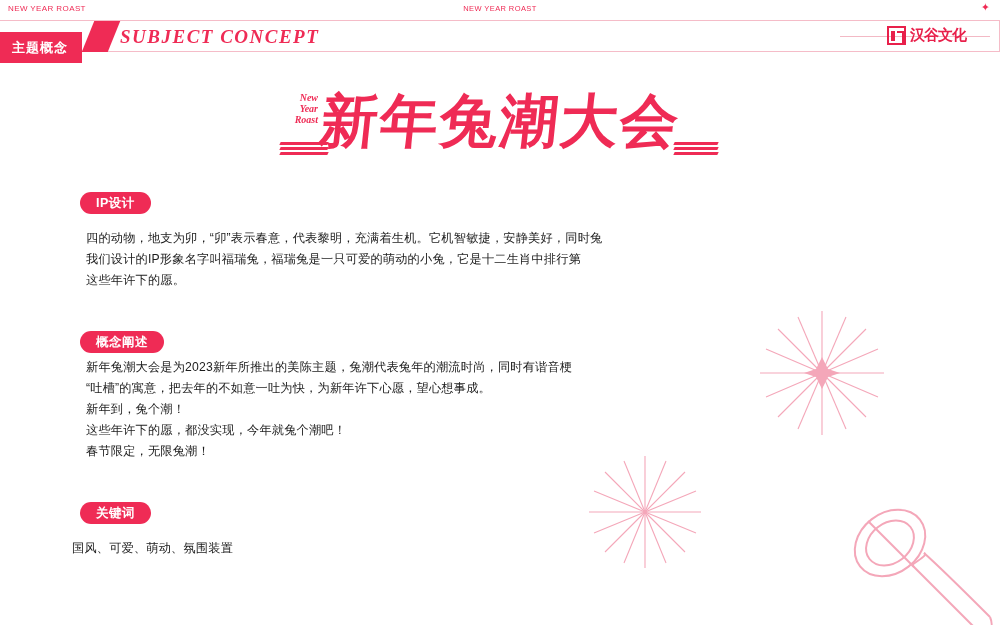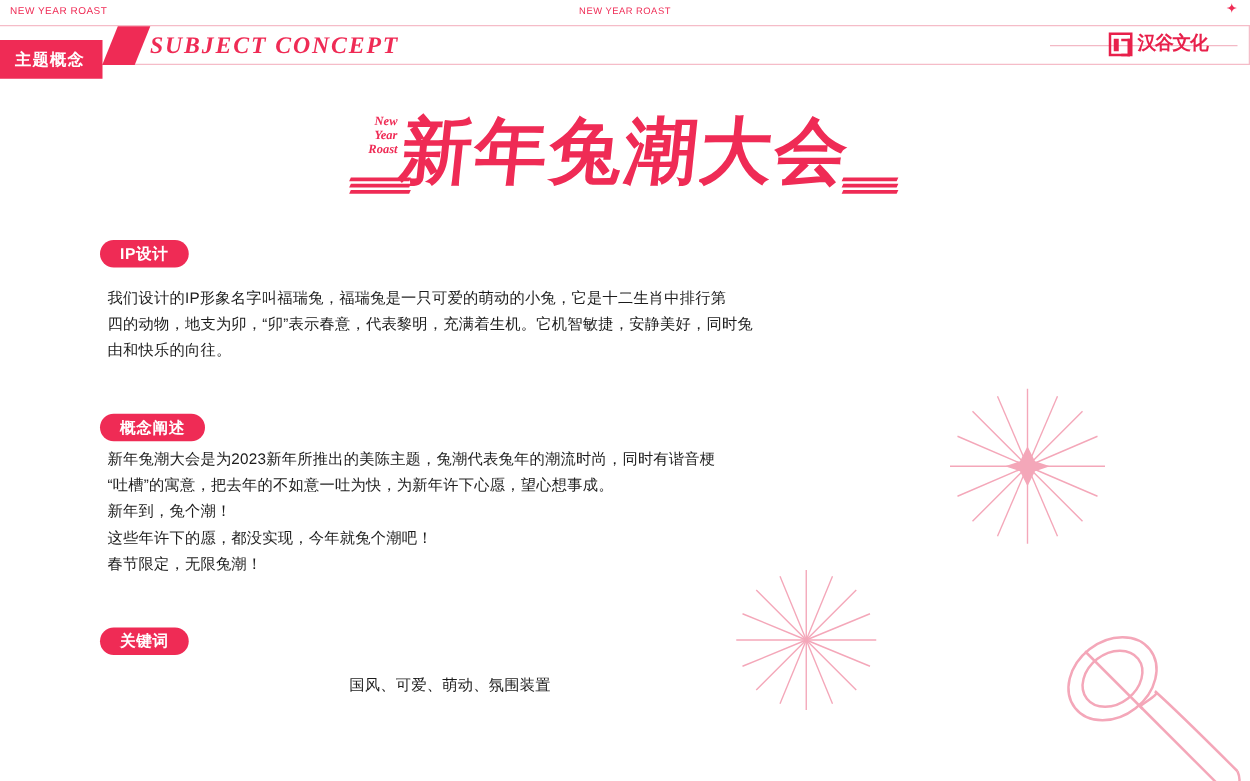--- a/index.html
+++ b/index.html
@@ -195,36 +195,36 @@
       <div class="hero-dash-right">
         <i></i>
           <i></i>
           <i></i>
       </div>
     </div>
   </div>
 
   <div class="pill" style="top:192px; left:80px;">IP设计</div>
   <div class="body-text" style="top:228px; left:86px; width:540px;">
+    <p>四的动物，地支为卯，“卯”表示春意，代表黎明，充满着生机。它机智敏捷，安静美好，同时兔</p>
     <p>我们设计的IP形象名字叫福瑞兔，福瑞兔是一只可爱的萌动的小兔，它是十二生肖中排行第</p>
-    <p>四的动物，地支为卯，“卯”表示春意，代表黎明，充满着生机。它机智敏捷，安静美好，同时兔</p>
-    <p>由和快乐的向往。</p>
+    <p>这些年许下的愿。</p>
   </div>
 
   <div class="pill" style="top:331px; left:80px;">概念阐述</div>
   <div class="body-text" style="top:357px; left:86px; width:540px;">
     <p>新年兔潮大会是为2023新年所推出的美陈主题，兔潮代表兔年的潮流时尚，同时有谐音梗</p>
     <p>“吐槽”的寓意，把去年的不如意一吐为快，为新年许下心愿，望心想事成。</p>
     <p>新年到，兔个潮！</p>
     <p>这些年许下的愿，都没实现，今年就兔个潮吧！</p>
     <p>春节限定，无限兔潮！</p>
   </div>
 
   <div class="pill" style="top:502px; left:80px;">关键词</div>
-  <div class="body-text" style="top:538px; left:90px; width:540px;text-align:center;">
+  <div class="body-text" style="top:538px; left:72px; width:540px;">
     <p>国风、可爱、萌动、氛围装置</p>
   </div>
 
   <svg class="burst" style="top:305px; left:742px;" width="160" height="140" viewBox="0 0 160 140">
     <g class="stroke" stroke-width="1.1">
       <line x1="80" y1="68" x2="80" y2="6"></line>
       <line x1="80" y1="68" x2="80" y2="130"></line>
       <line x1="80" y1="68" x2="18" y2="68"></line>
       <line x1="80" y1="68" x2="142" y2="68"></line>
       <line x1="80" y1="68" x2="36" y2="24"></line>

